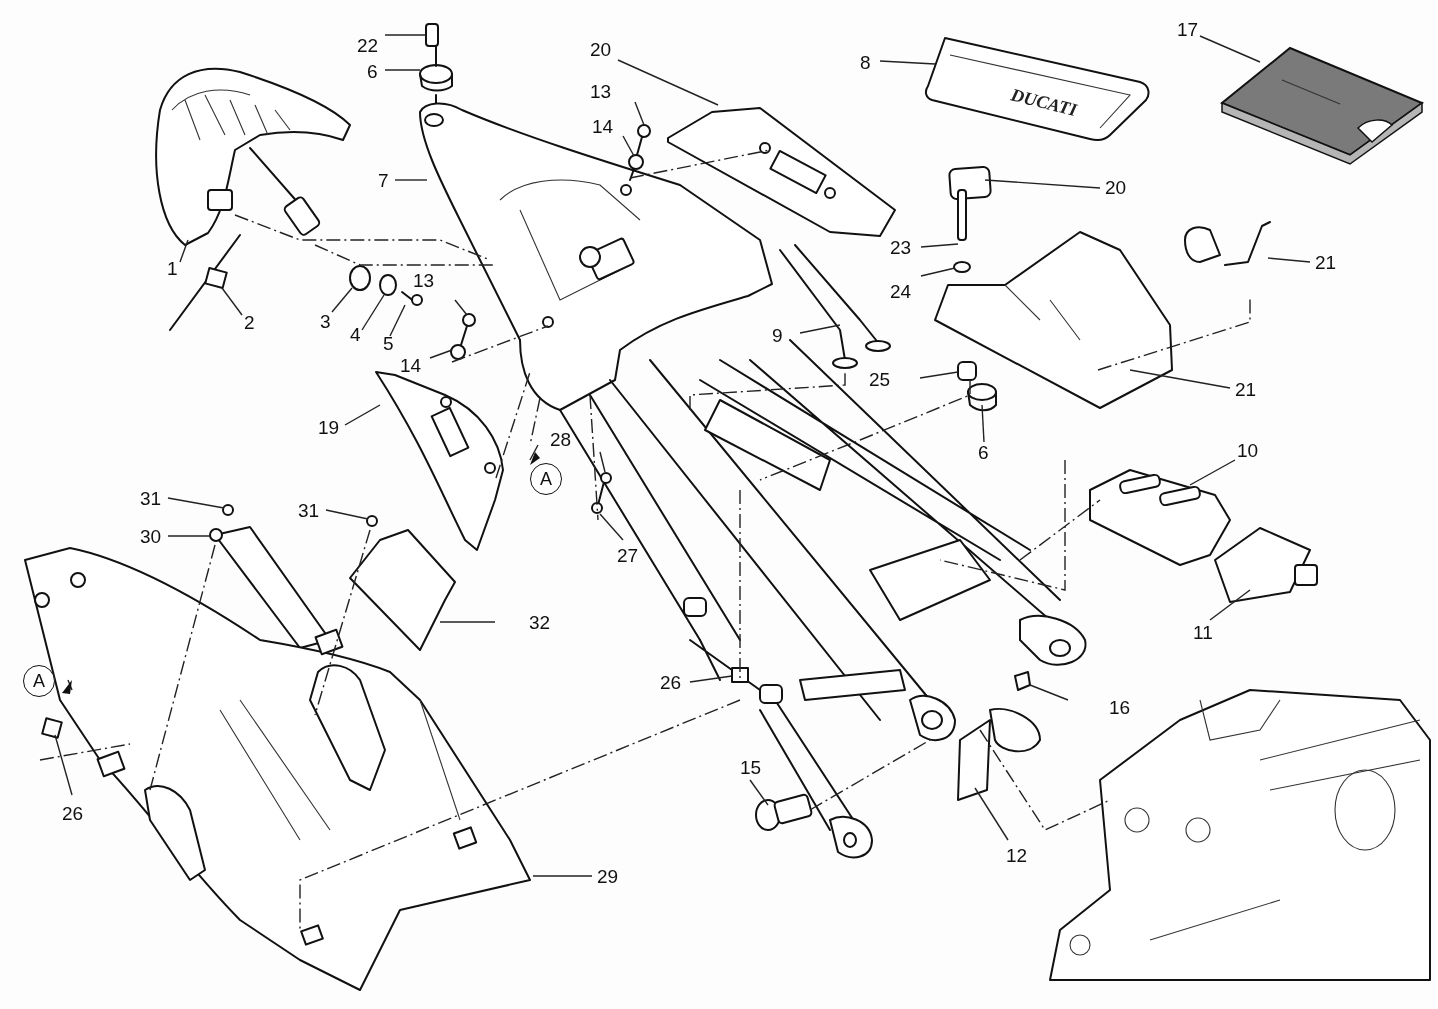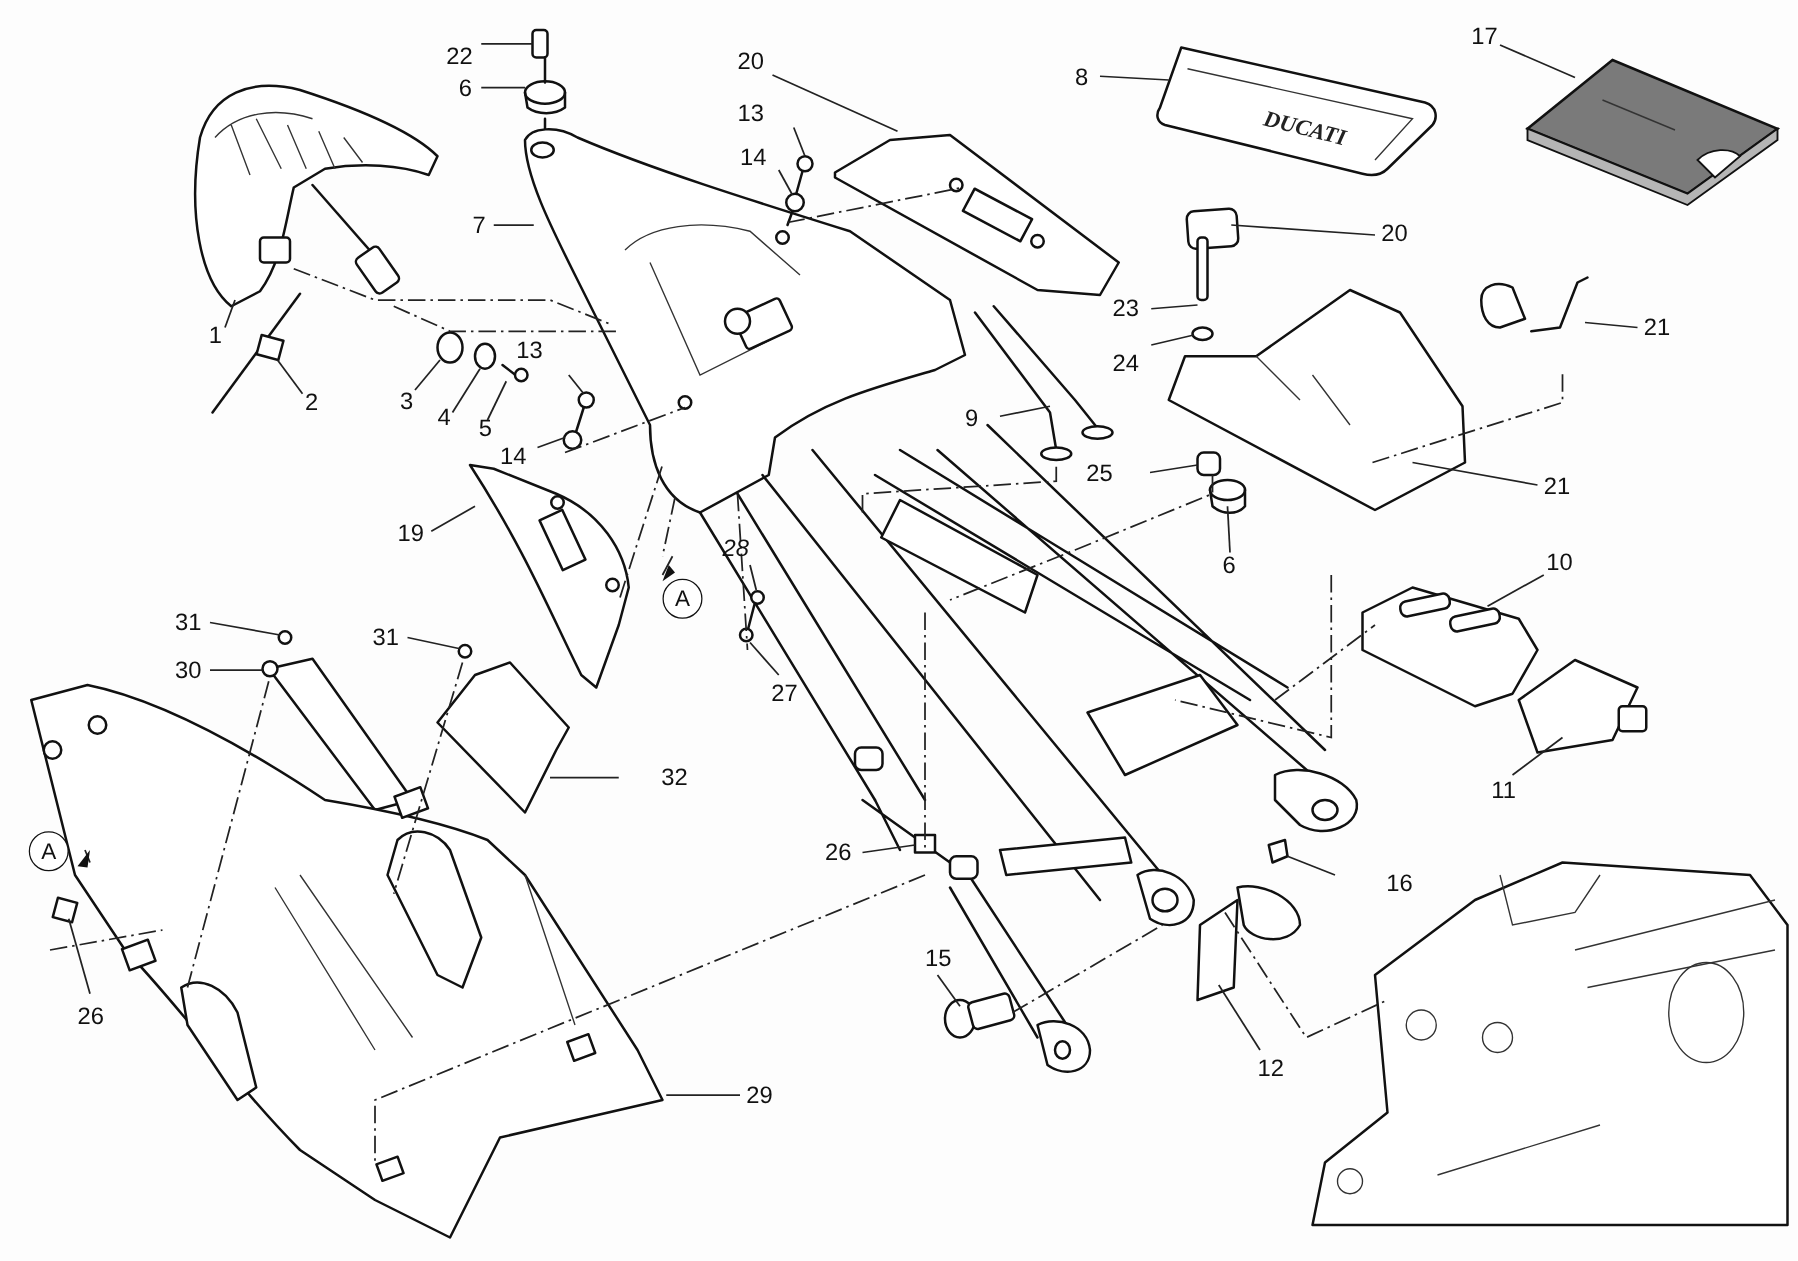--- a/index.html
+++ b/index.html
@@ -286,20 +286,20 @@
 <span class="lbl" style="left:590px;top:40px;">20</span>
 <span class="lbl" style="left:1105px;top:178px;">20</span>
 <span class="lbl" style="left:1235px;top:380px;">21</span>
 <span class="lbl" style="left:357px;top:36px;">22</span>
 <span class="lbl" style="left:890px;top:238px;">23</span>
 <span class="lbl" style="left:890px;top:268px;margin-top:14px;">24</span>
 <span class="lbl" style="left:869px;top:370px;">25</span>
 <span class="lbl" style="left:62px;top:804px;">26</span>
 <span class="lbl" style="left:660px;top:673px;">26</span>
 <span class="lbl" style="left:617px;top:546px;">27</span>
-<span class="lbl" style="left:578px;top:430px;font-style:italic;">28</span>
+<span class="lbl" style="left:550px;top:430px;">28</span>
 <span class="lbl" style="left:597px;top:867px;">29</span>
 <span class="lbl" style="left:140px;top:527px;">30</span>
 <span class="lbl" style="left:140px;top:489px;">31</span>
 <span class="lbl" style="left:298px;top:501px;">31</span>
 <span class="lbl" style="left:529px;top:613px;">32</span>
 <span class="lbl" style="left:1315px;top:253px;">21</span>
 </div>
 
 </body></html>

